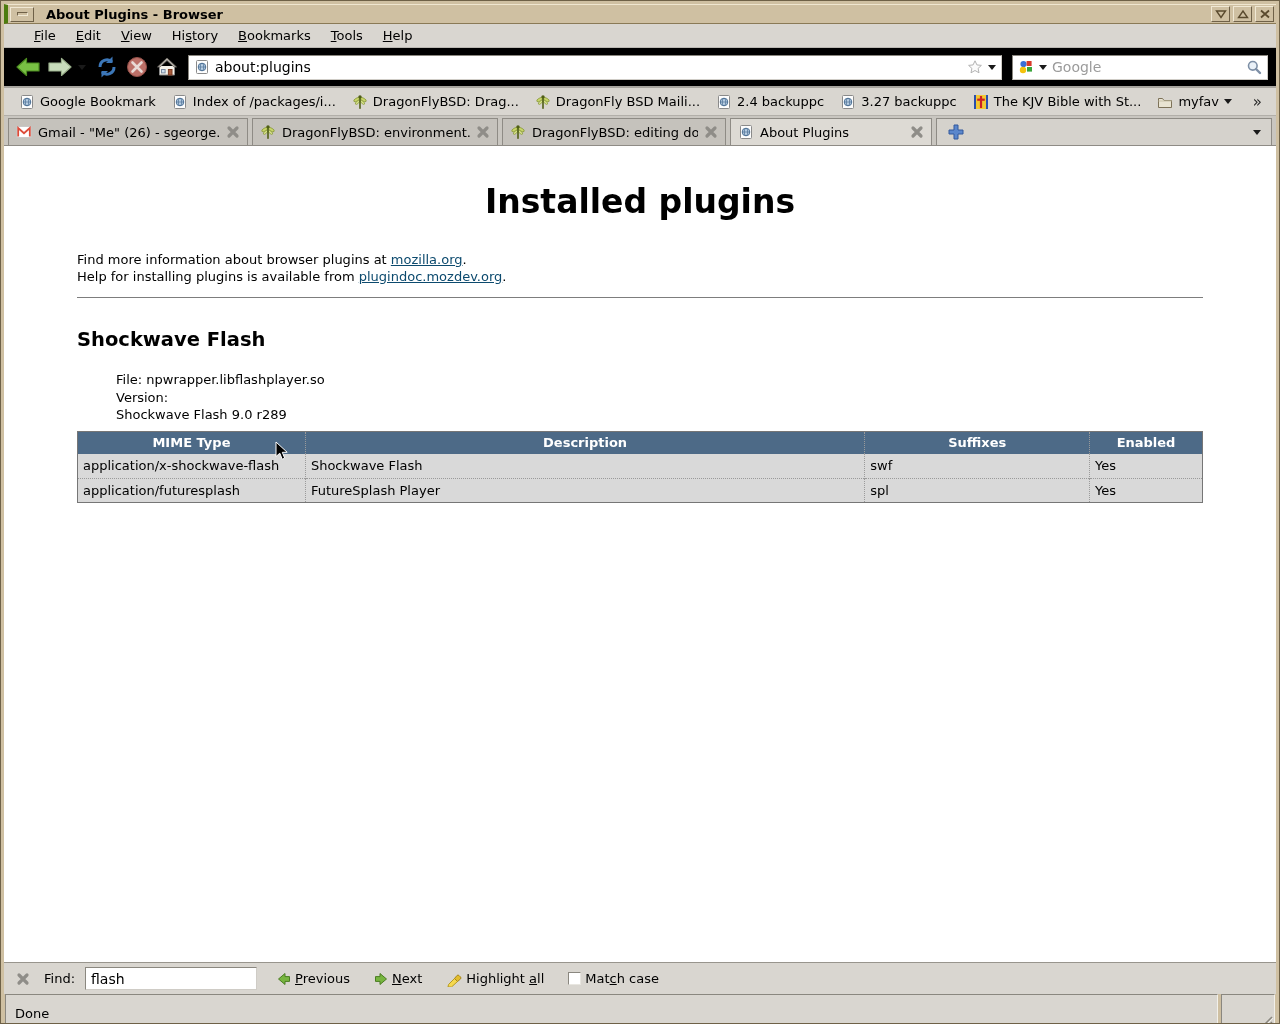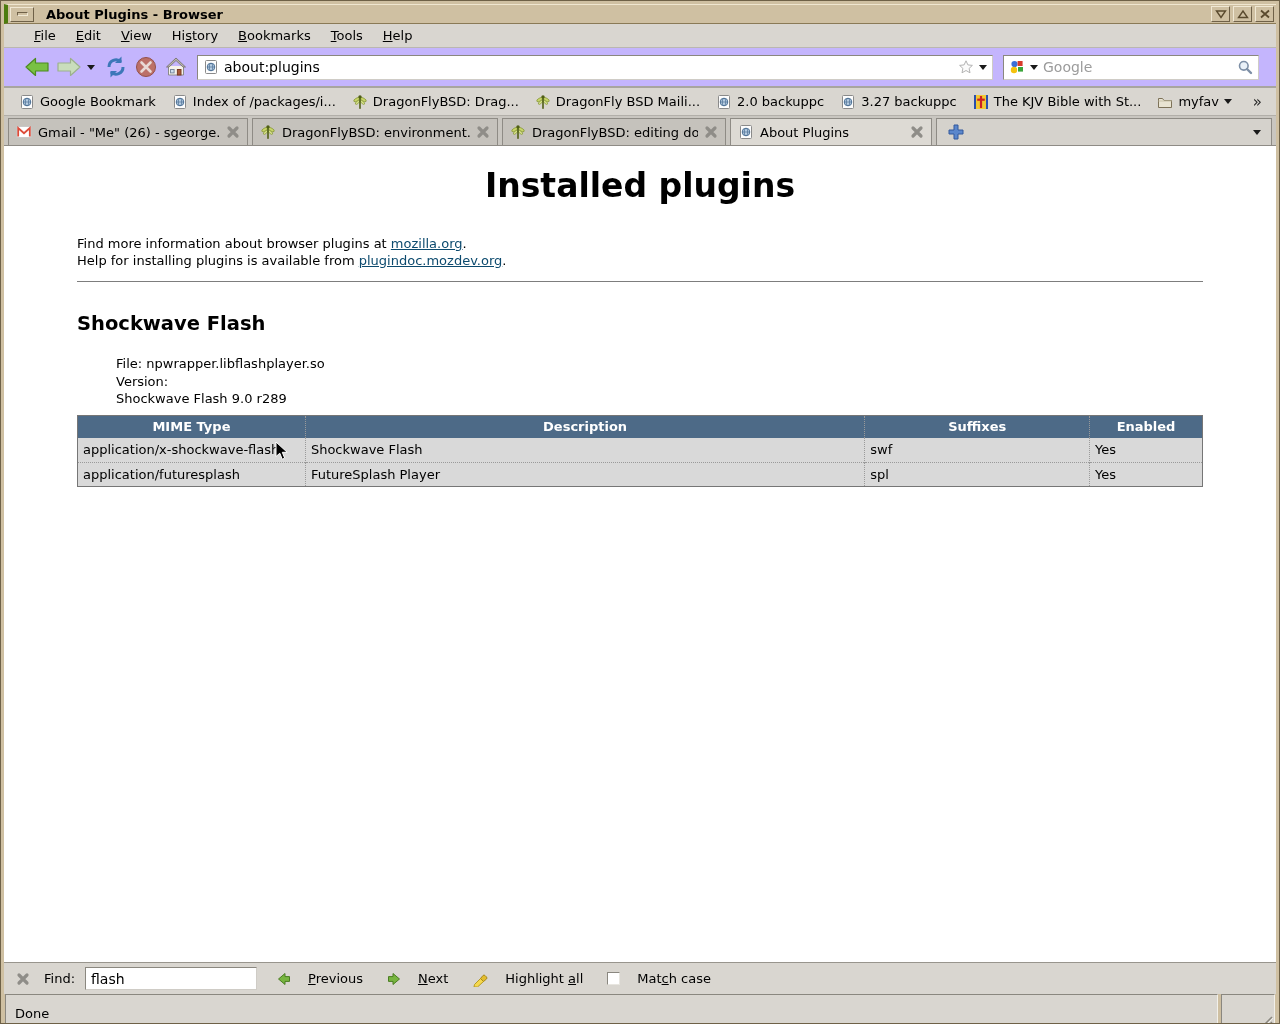--- a/index.html
+++ b/index.html
@@ -36,22 +36,22 @@
     position:absolute; left:4px; top:24px; right:4px; height:24px;
     background:#d9d6d0; border-bottom:1px solid #bab7b1;
     display:flex; align-items:center; padding-left:20px;
   }
   .menu-item{ padding:3px 10px; cursor:default; }
   .ul{ text-decoration:underline; }
 
   
   .navbar{
     position:absolute; left:4px; top:48px; right:4px; height:40px;
-    background:#c4b5fd; border-bottom:2px solid #a8a59f;
-    display:flex; align-items:center; padding:0 17px;
+    background:#000000; border-bottom:2px solid #a8a59f;
+    display:flex; align-items:center; padding:0 8px;
   }
   .nav-btn{ display:flex; align-items:center; justify-content:center; height:32px; padding:0 3px; }
   .caret{ width:0; height:0; border-left:4px solid transparent; border-right:4px solid transparent; border-top:5px solid #1a1a1a; }
   .nav-caret{ margin:0 6px 0 2px; }
   .field{ background:#fff; border:1px solid; border-color:#8a877f #cfccc6 #cfccc6 #8a877f;
     height:25px; display:flex; align-items:center; padding:0 5px; gap:5px; }
   .url-box{ flex:1; margin-left:6px; }
   .url-box input, .search-box input, .find-input{
     border:none; outline:none; background:transparent;
     font-family:"DejaVu Sans","Liberation Sans",sans-serif; font-size:14px; color:#000;
@@ -84,21 +84,21 @@
   .tab.active{ background:#dddad4; }
   .tab .lbl{ flex:1; overflow:hidden; }
   .tab-close{ display:flex; }
   .tabstrip-rest{ flex:1; height:27px; background:#d5d2cc; border:1px solid #8e8b85; border-bottom:none;
     display:flex; align-items:center; padding:0 10px; }
   .newtab-btn{ display:flex; }
   .tablist-caret{ margin-left:auto; }
 
   
   .content{ position:absolute; left:4px; top:146px; right:4px; height:816px; background:#fff; overflow:hidden; }
-  .page-h1{ text-align:center; padding-top:20px; font-size:33px; font-weight:bold; }
+  .page-h1{ text-align:center; padding-top:36px; font-size:33px; font-weight:bold; }
   .intro{ margin:30px 0 0 73px; line-height:17px; }
   .intro a{ color:#0c4a6e; text-decoration:underline; cursor:pointer; }
   .page-hr{ margin:12px 0 0 73px; width:1126px; border:0; border-top:1px solid #7d7d7d; }
   .page-h2{ margin:30px 0 0 73px; font-size:19.5px; font-weight:bold; }
   .plugin-details{ margin:20px 0 0 112px; line-height:17.5px; }
   table.plugins{ margin:7px 0 0 73px; width:1126px; border-collapse:collapse; border:1px solid #767676; font-size:13px; }
   table.plugins th{ background:#4d6a87; color:#fff; font-weight:bold; height:23px; text-align:center; padding:1px 4px; }
   table.plugins td{ background:#d9d9d9; height:24px; padding:1px 5px; text-align:left; }
   table.plugins th + th, table.plugins td + td{ border-left:1px dotted #9a9a9a; }
   table.plugins tr + tr td{ border-top:1px dotted #9a9a9a; }
@@ -106,21 +106,21 @@
 
   
   .findbar{
     position:absolute; left:4px; top:962px; right:4px; height:32px;
     background:#d9d6d0; border-top:1px solid #98958d;
     display:flex; align-items:center; padding-left:12px; gap:10px;
   }
   .find-close{ display:flex; margin-right:4px; }
   .find-input{ width:172px; height:23px; background:#fff;
     border:1px solid; border-color:#8a877f #cfccc6 #cfccc6 #8a877f; padding:2px 5px; }
-  .find-btn{ display:flex; align-items:center; gap:17px; padding:2px 4px; margin-left:6px; }
+  .find-btn{ display:flex; align-items:center; gap:4px; padding:2px 4px; margin-left:6px; }
   .checkbox{ width:13px; height:13px; background:#fff; border:1px solid; border-color:#8a877f #e8e6e0 #e8e6e0 #8a877f; }
 
   
   .statusbar{
     position:absolute; left:5px; top:994px; right:5px; height:38px;
     display:flex; gap:3px;
   }
   .status-field{ flex:1; background:#d9d6d0; border:1px solid; border-color:#8a877f #f2f0ea #f2f0ea #8a877f;
     display:flex; align-items:center; padding-left:9px; }
   .resize-grip{ width:54px; background:#d9d6d0; border:1px solid; border-color:#8a877f #f2f0ea #f2f0ea #8a877f;
@@ -335,21 +335,21 @@
   <div class="bm">
     <svg class="i16">
         <use href="#sym-dragonfly"></use>
       </svg>
     <span>DragonFly BSD Maili...</span>
   </div>
   <div class="bm">
     <svg class="i16">
         <use href="#sym-page"></use>
       </svg>
-    <span>2.0 backuppc</span>
+    <span>2.4 backuppc</span>
   </div>
   <div class="bm">
     <svg class="i16">
         <use href="#sym-page"></use>
       </svg>
     <span>3.27 backuppc</span>
   </div>
   <div class="bm">
     <svg class="i16">
         <use href="#sym-bible"></use>

